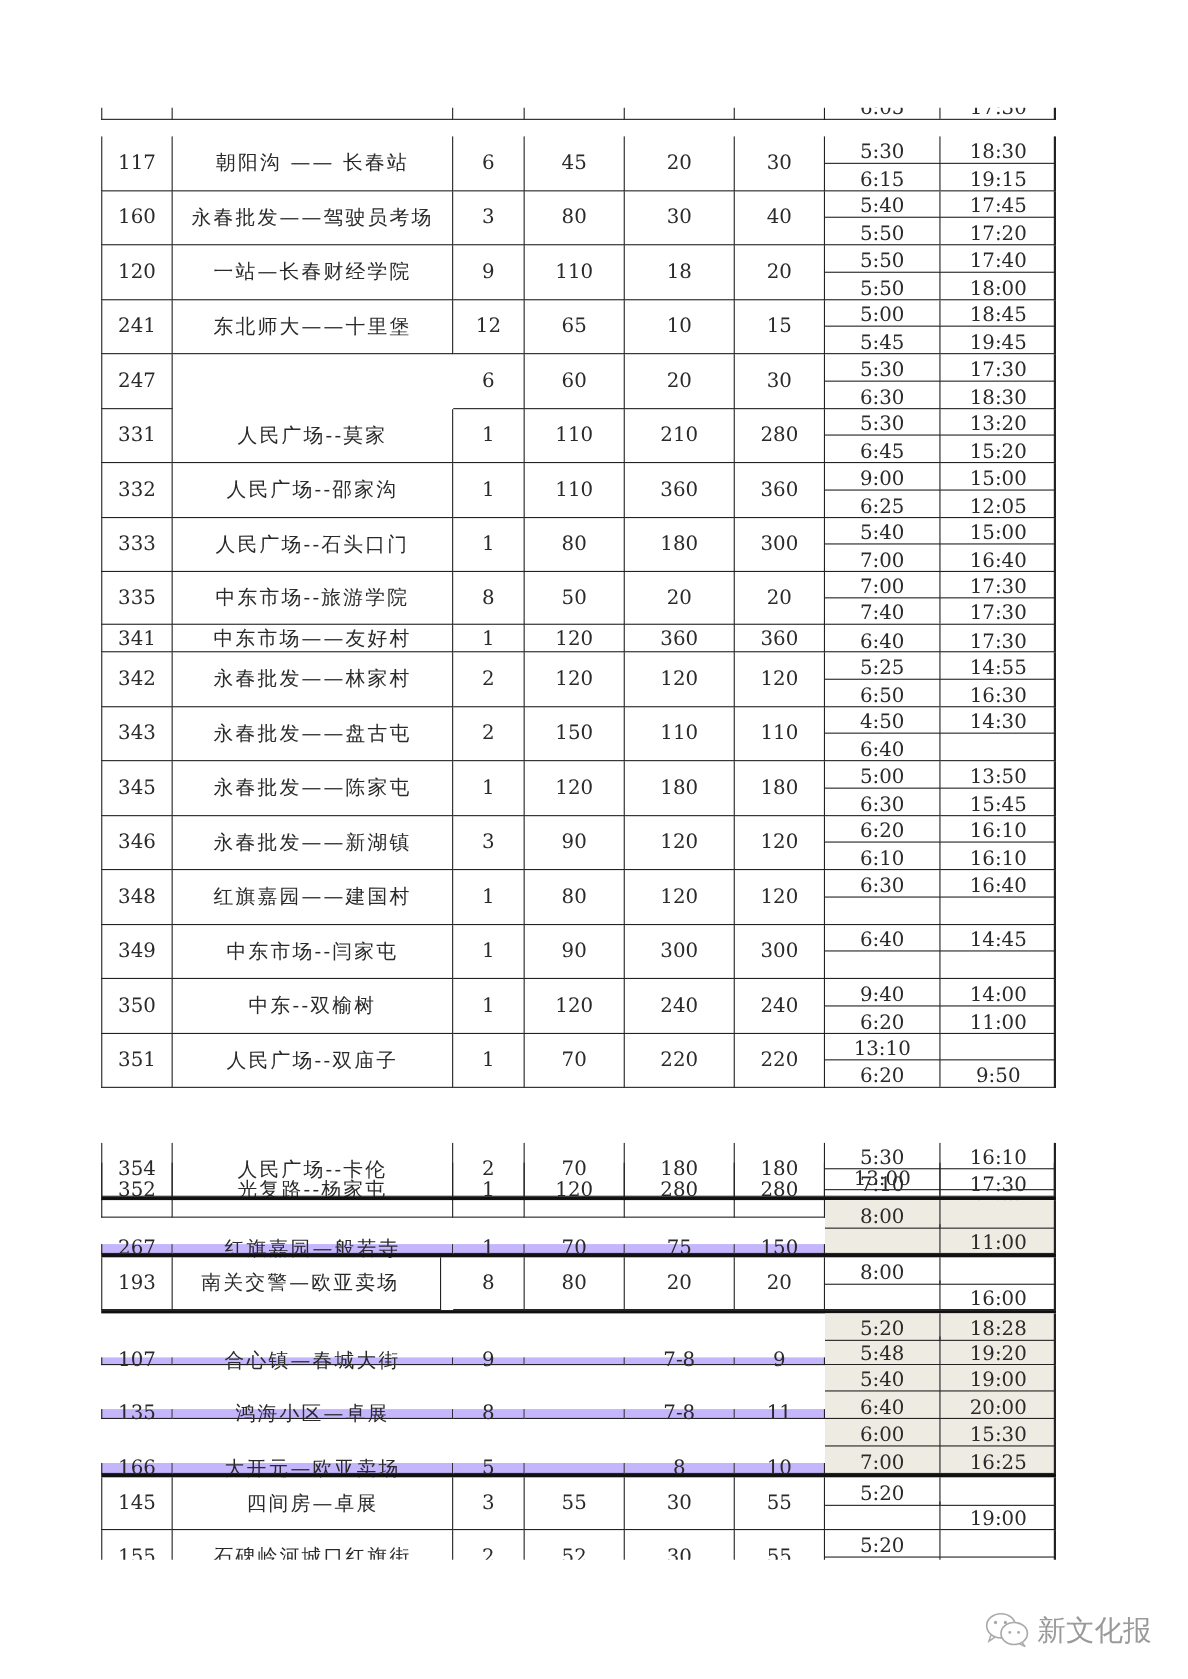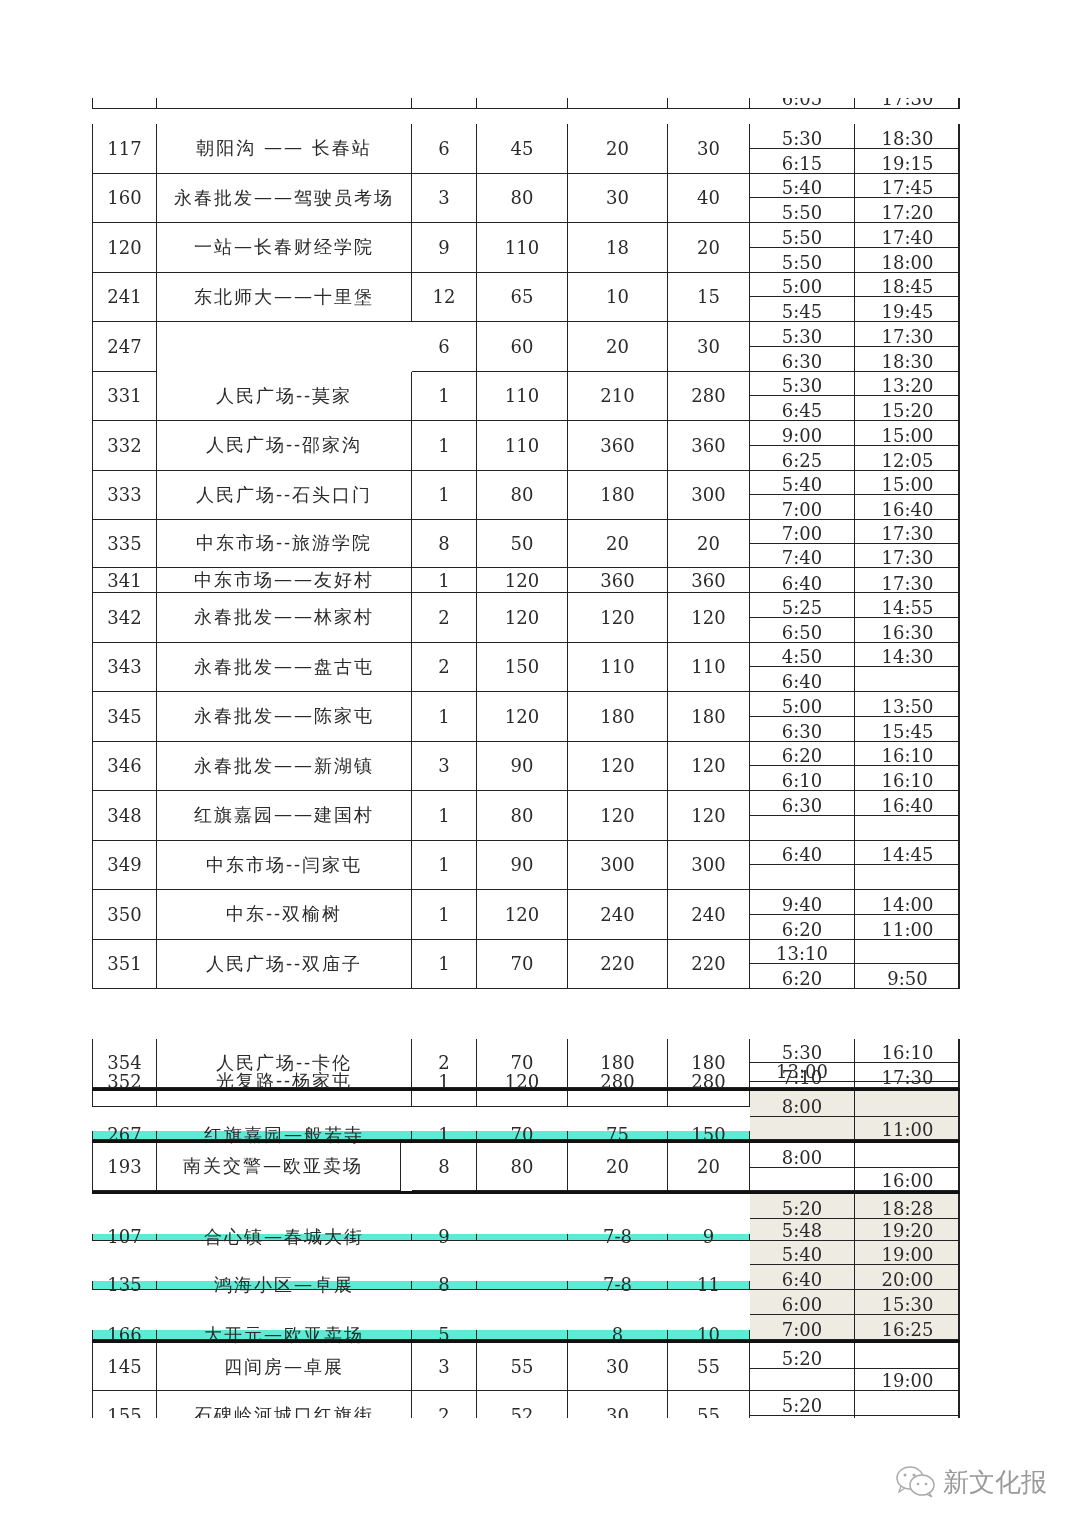--- a/index.html
+++ b/index.html
@@ -15,21 +15,21 @@
   }
   .row { position: absolute; left: 92px; width: 868px; box-sizing: border-box; }
   .cell {
     position: absolute; top: 0; bottom: 0; box-sizing: border-box;
     display: flex; align-items: center; justify-content: center;
     font-size: 18px; border-right: 1.5px solid #222; border-bottom: 1.5px solid #222;
     white-space: nowrap;
   }
   .cell.first { border-left: 1.5px solid #222; }
   .cell.route { font-size: 18px; letter-spacing: 2px; }
-  .row.shaded .cell { background: #5eead4; margin-top: 40px; }
+  .row.shaded .cell { background: #c4b5fd; margin-top: 40px; }
   .row.thick-top { border-top: 3px solid #111; }
   .times {
     position: absolute; top: 0; bottom: 0; left: 658px; width: 210px;
     border-bottom: 1.5px solid #222; border-right: 2px solid #222; box-sizing: border-box;
   }
   .trow { position: absolute; left: 0; width: 210px; box-sizing: border-box; }
   .trow.top { top: 0; border-bottom: 1.5px solid #222; text-align: center; }
   .trow.bot { bottom: 0; }
   .t {
     position: absolute; top: 0; bottom: 0; box-sizing: border-box;

